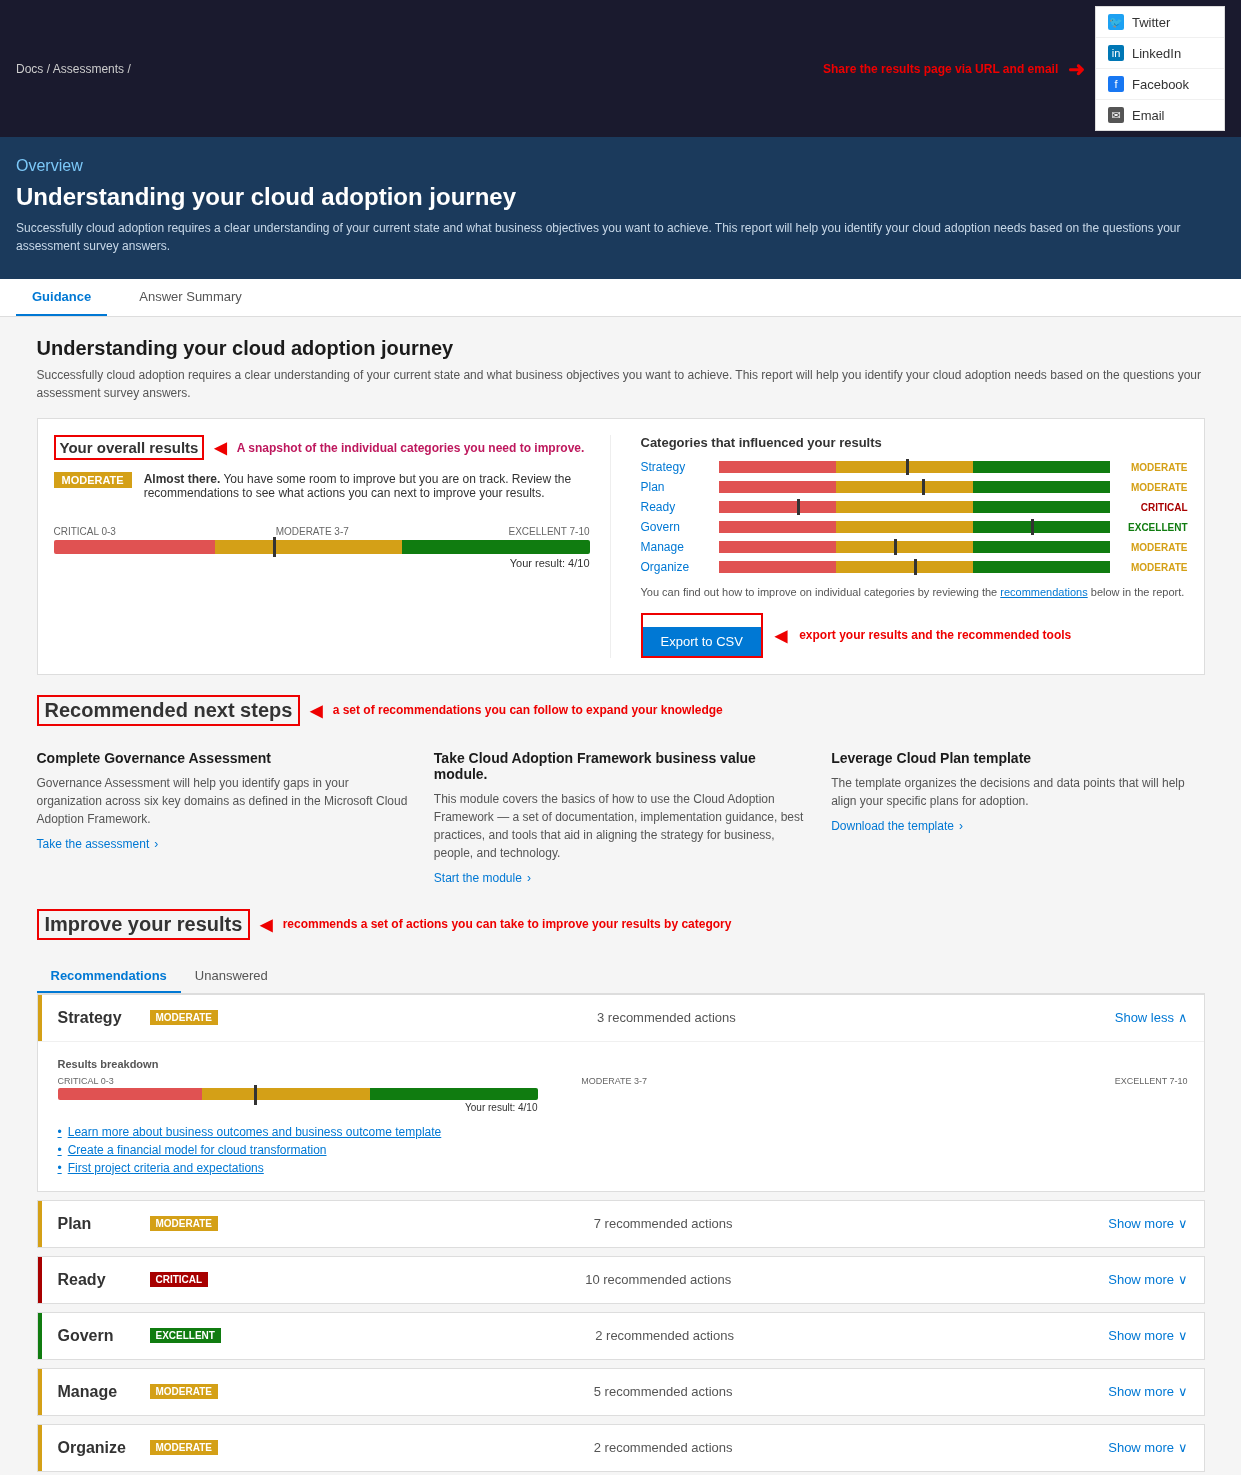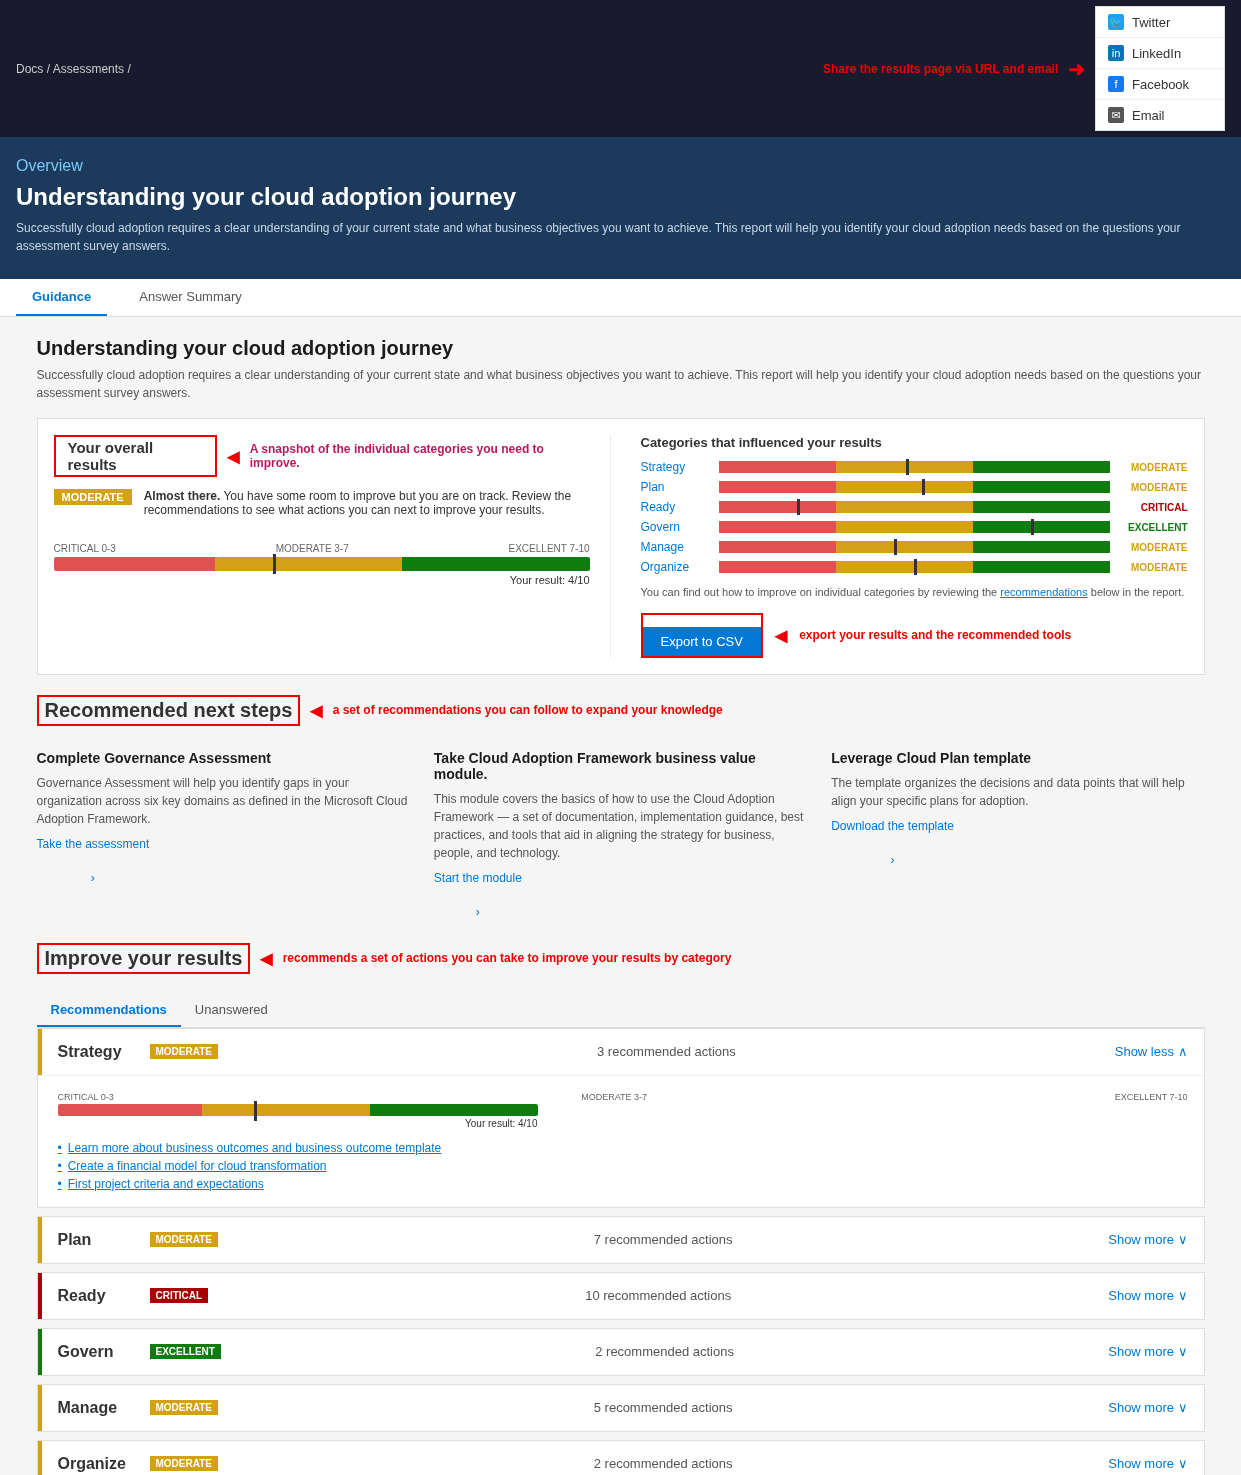--- a/index.html
+++ b/index.html
@@ -69,21 +69,21 @@
     .categories-note { font-size: 11px; color: #555; margin-top: 10px; line-height: 1.5; }
     .categories-note a { color: #0078d4; }
 
     .export-btn { background: #0078d4; color: white; border: none; padding: 7px 18px; font-size: 13px; cursor: pointer; margin-top: 12px; font-weight: 500; }
 
     
     .next-steps-section { margin-bottom: 24px; }
     .next-steps-grid { display: grid; grid-template-columns: 1fr 1fr 1fr; gap: 24px; }
     .next-step-card h3 { font-size: 14px; font-weight: 600; margin-bottom: 8px; color: #1b1b1b; }
     .next-step-card p { font-size: 12px; color: #555; line-height: 1.5; margin-bottom: 8px; }
-    .next-step-link { color: #0078d4; font-size: 12px; text-decoration: none; display: inline-flex; align-items: center; gap: 20px; flex-direction: column; }
+    .next-step-link { color: #0078d4; font-size: 12px; text-decoration: none; display: inline-flex; align-items: center; gap: 5px; }
 
     
     .improve-section { margin-bottom: 24px; }
     .improve-subtitle { font-size: 12px; color: #555; margin-bottom: 12px; }
     .improve-tabs { display: flex; gap: 0; border-bottom: 1px solid #ddd; margin-bottom: 0; }
     .improve-tab { padding: 8px 14px; font-size: 13px; cursor: pointer; color: #555; border-bottom: 2px solid transparent; }
     .improve-tab.active { color: #0078d4; border-bottom: 2px solid #0078d4; font-weight: 600; }
 
     
     .category-section { border: 1px solid #ddd; margin-bottom: 8px; background: white; }
@@ -159,21 +159,21 @@
 </div>
 
 <div class="main-content">
 
   <h2 class="section-title">Understanding your cloud adoption journey</h2>
   <p class="section-subtitle">Successfully cloud adoption requires a clear understanding of your current state and what business objectives you want to achieve. This report will help you identify your cloud adoption needs based on the questions your assessment survey answers.</p>
 
   <div class="results-card">
     <div class="results-left">
       <div style="display:flex;align-items:center;gap:10px;margin-bottom:12px;">
-        <div style="border:2px solid #e00;padding:2px 12px;">
+        <div style="border:2px solid #e00;padding:2px 4px;">
           <span class="card-section-title" style="margin:0;">Your overall results</span>
         </div>
         <span style="color:#e00;font-size:16px;font-weight:700;">◀</span>
         <span class="annotation-text" style="color:#be185d;font-size:12px;font-weight:700;">A snapshot of the individual categories you need to improve.</span>
       </div>
 
       <div style="display:flex;align-items:flex-start;gap:12px;margin-bottom:14px;">
         <span class="score-badge">MODERATE</span>
         <p class="score-desc">
           <strong>Almost there.</strong>
@@ -323,20 +323,21 @@
       <div class="category-header">
         <span class="category-name-large">Strategy</span>
         <span class="category-badge badge-moderate">MODERATE</span>
         <span class="actions-count">3 recommended actions</span>
         <button class="show-more-btn">
           <span>Show less</span>
           <span>∧</span>
         </button>
       </div>
       <div class="category-expanded">
+        <p class="results-breakdown-label">Results breakdown</p>
         <div class="mini-progress-labels">
           <span>CRITICAL 0-3</span>
           <span>MODERATE 3-7</span>
           <span>EXCELLENT 7-10</span>
         </div>
         <div class="mini-progress-track">
           <div class="progress-marker" style="left:41%;"></div>
         </div>
         <div class="mini-your-result">Your result: 4/10</div>
         <div class="actions-list">

